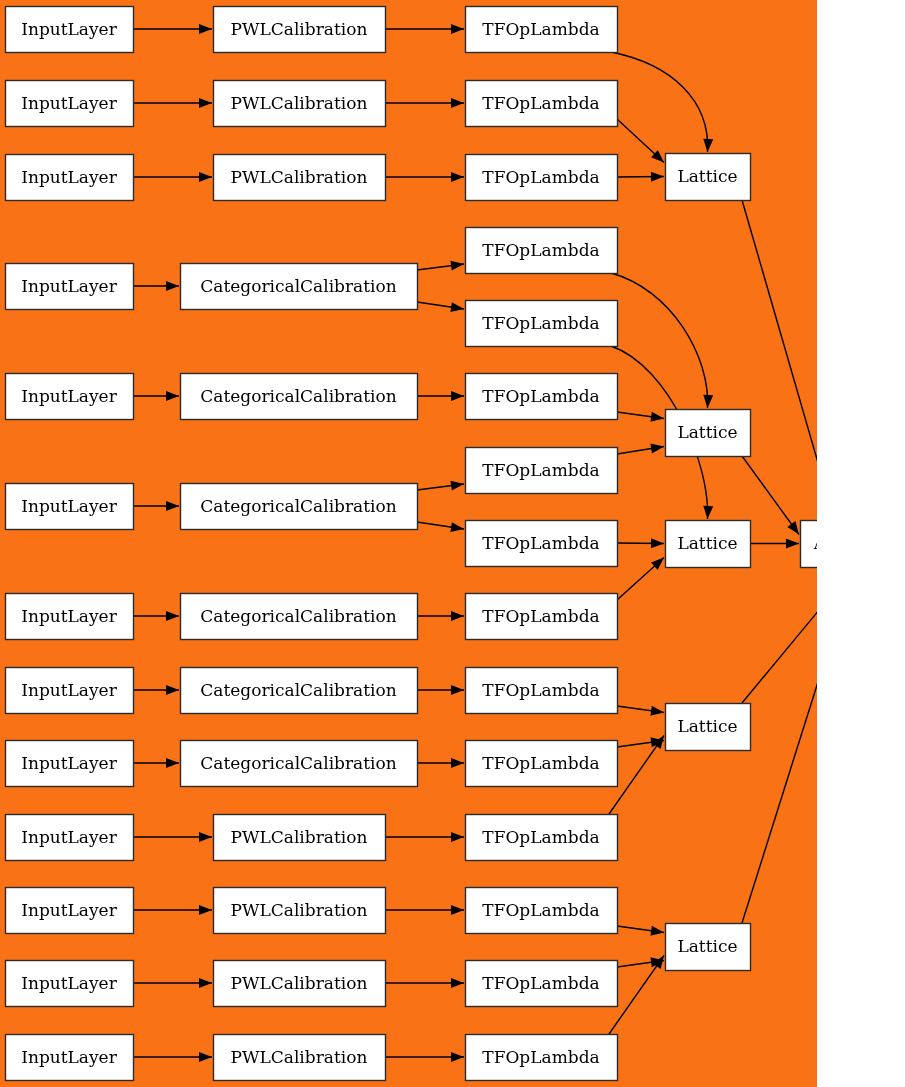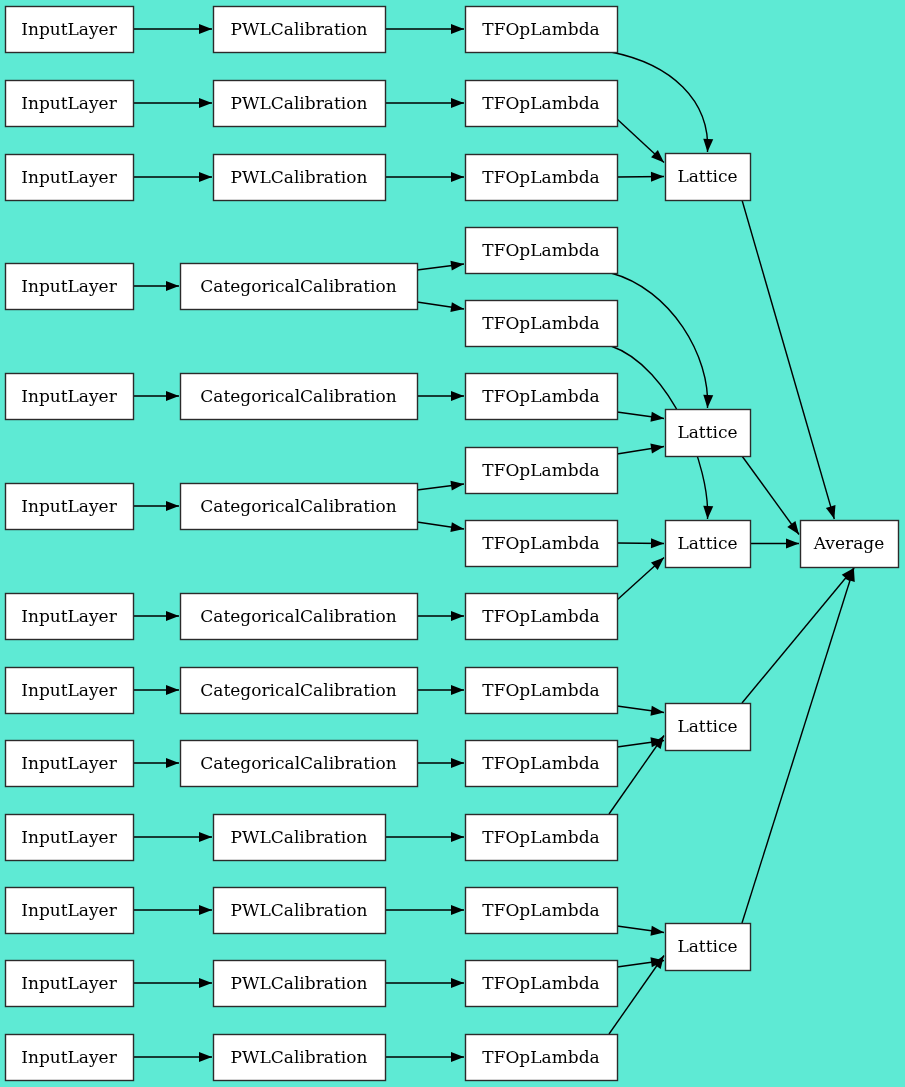--- a/index.html
+++ b/index.html
@@ -2,23 +2,23 @@
 <html><head>
 <meta charset="utf-8">
 <style>
   html, body {
     margin: 0;
     padding: 0;
     background: #ffffff;
   }
   #diagram-root {
     position: relative;
-    width: 905px;
+    width: 817px;
     height: 1087px;
-    background: #5eead4;
+    background: #f97316;
     font-family: "DejaVu Serif", "Liberation Serif", serif;
     overflow: hidden;
   }
   svg.graph-canvas {
     position: absolute;
     left: 0;
     top: 0;
     width: 905px;
     height: 1087px;
     display: block;

